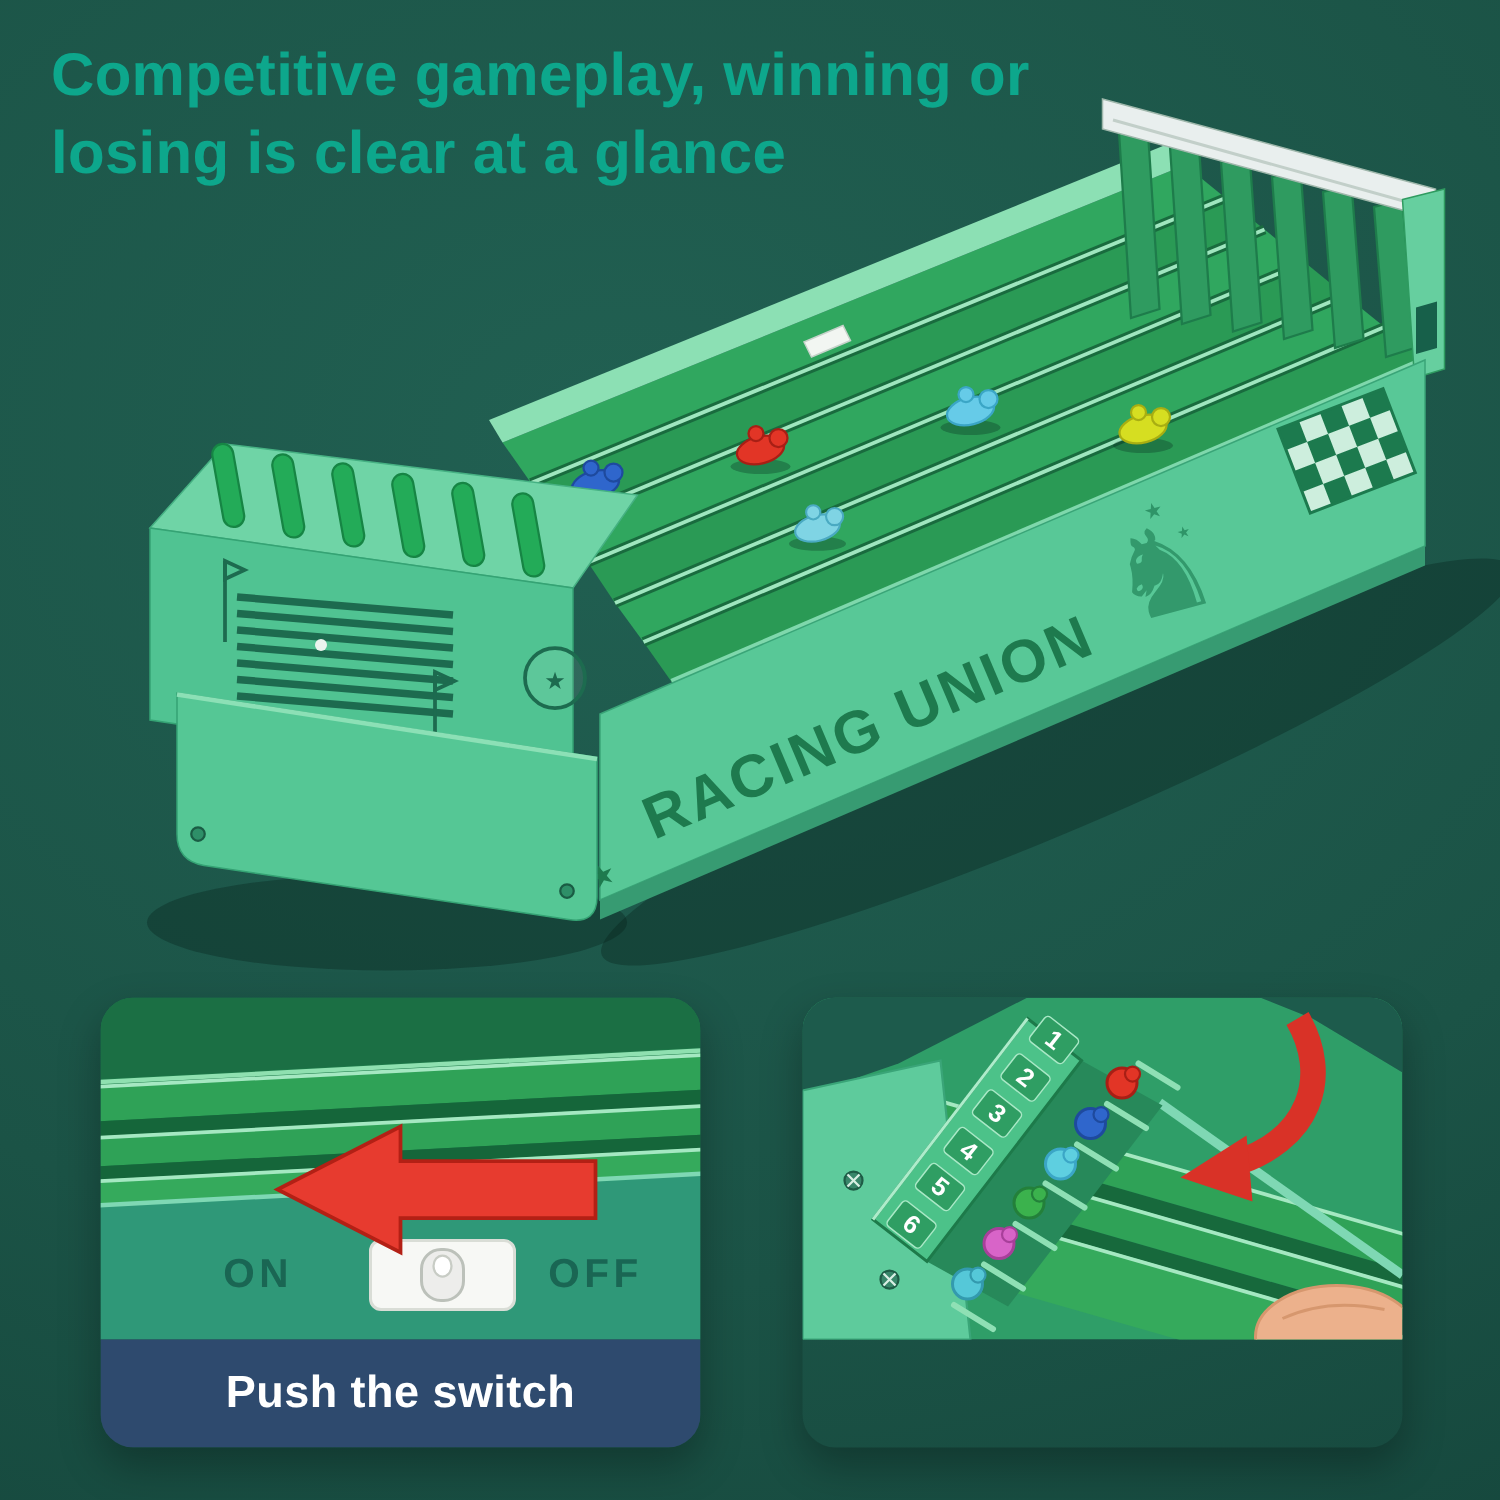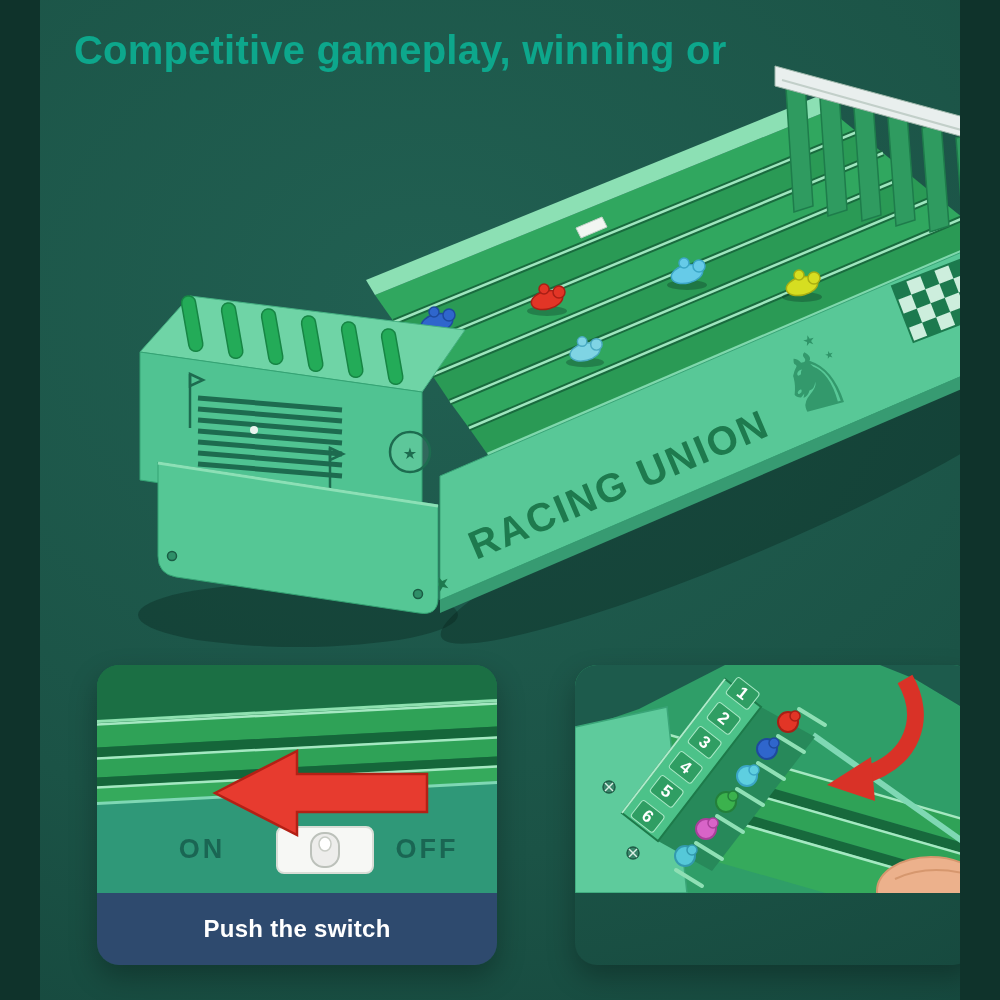--- a/index.html
+++ b/index.html
@@ -1,37 +1,38 @@
 <!DOCTYPE html>
 <html style="--background: #216052; --headline_text: #0da78c; --caption_bar: #2e4a6e; --caption_text: #ffffff; --arrow_red: #e73b2f; --toy_body_green: #58c897; --lane_green: #2fa85f;"><head>
 <meta charset="utf-8">
 <style>
 *{margin:0;padding:0;box-sizing:border-box}
 body{background:#0f332b;display:flex;justify-content:center}
-.stage{position:relative;width:920px;height:1000px;overflow:hidden;
+.stage{position:relative;width:1000px;height:1000px;overflow:hidden;
   background:radial-gradient(120% 90% at 42% 30%, var(--background,#216052) 0%, #1b5346 62%, #15463c 100%);
   font-family:"Liberation Sans",sans-serif;}
 .headline{position:absolute;left:34px;top:24px;font-weight:bold;font-size:40px;line-height:1.3;
   color:var(--headline_text,#0da78c);letter-spacing:.2px}
 .toy{position:absolute;left:0;top:0;width:1000px;height:660px}
 .card{position:absolute;top:665px;width:400px;height:300px;border-radius:22px;overflow:hidden;
   display:flex;flex-direction:column;box-shadow:0 12px 28px rgba(0,0,0,.28)}
-.card--left{left:57px}.card--right{left:535px}
+.card--left{left:67px}.card--right{left:535px}
 .card__photo{display:block;width:400px;height:228px}
 .card__caption{flex:1;background:var(--caption_bar,#2e4a6e);color:var(--caption_text,#ffffff);
-  display:flex;align-items:center;justify-content:center;font-weight:bold;font-size:24px;letter-spacing:.3px}
+  display:flex;align-items:center;justify-content:center;font-weight:bold;font-size:30px;letter-spacing:.3px}
 svg text{font-family:"Liberation Sans",sans-serif}
 </style>
 </head>
 <body>
 
 <div class="stage">
 
   <div class="headline">
     <div>Competitive gameplay, winning or</div>
+    <div>losing is clear at a glance</div>
   </div>
 
   <svg class="toy" viewBox="0 0 1000 660">
     <defs>
       <pattern id="chk" width="30" height="30" patternUnits="userSpaceOnUse">
         <rect width="30" height="30" fill="#cdeedd"></rect>
         <rect width="15" height="15" fill="#1c7a4e"></rect>
         <rect x="15" y="15" width="15" height="15" fill="#1c7a4e"></rect>
       </pattern>
     </defs>

